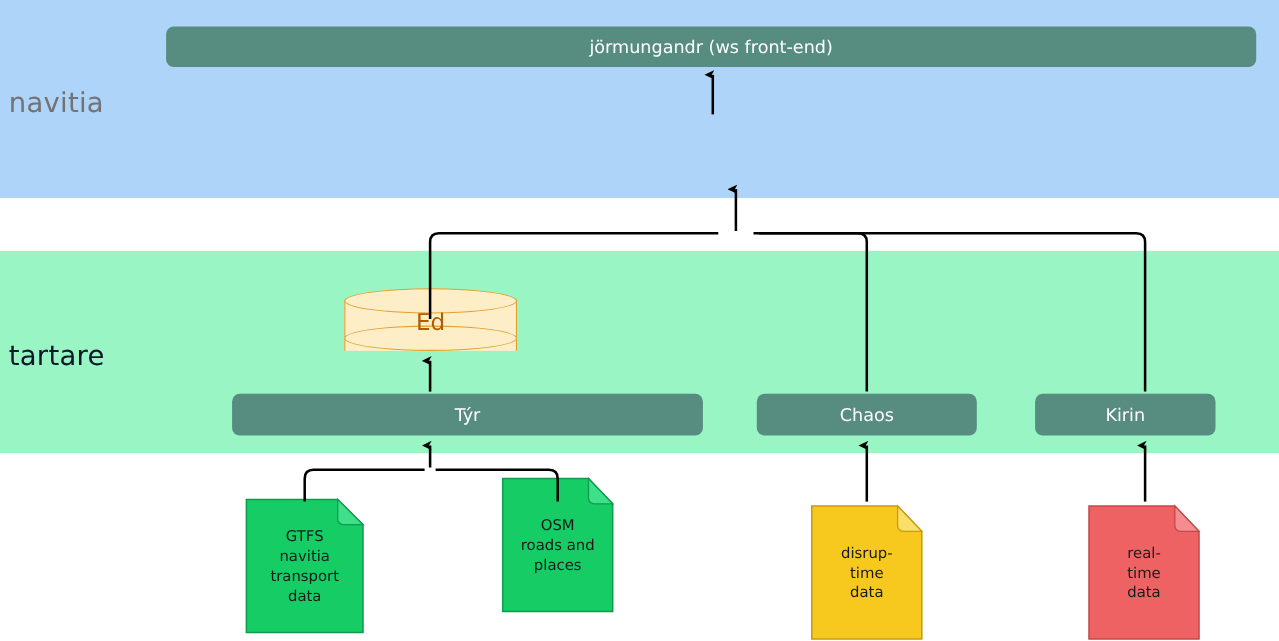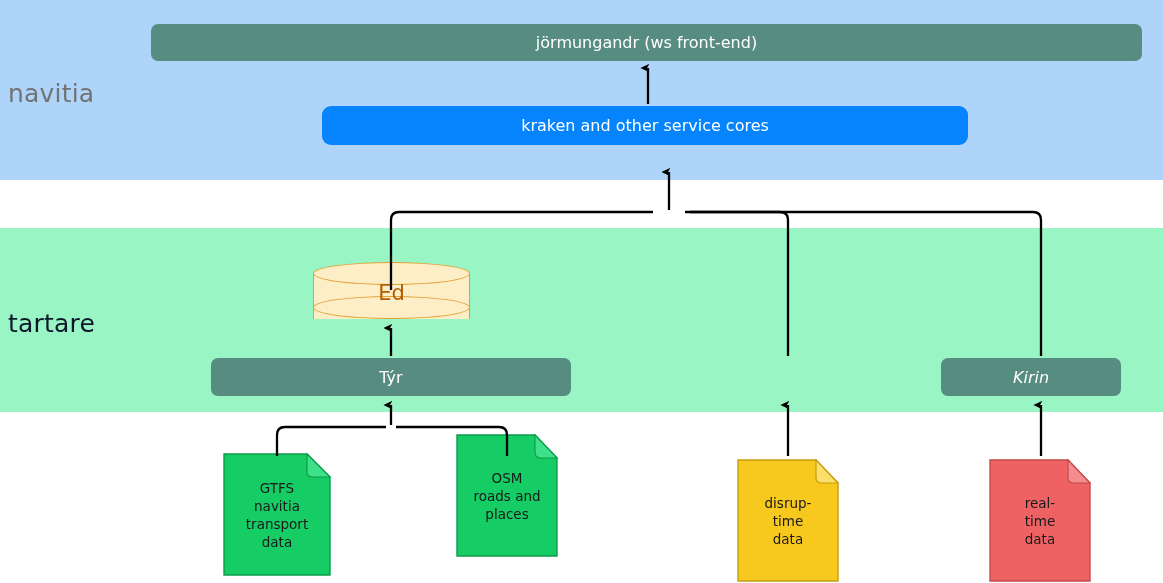--- a/index.html
+++ b/index.html
@@ -27,23 +27,23 @@
   .shadow3{background:#7fb9fc;border-radius:9px;}
 
   #jormungandr{left:151px;top:24px;width:991px;height:37px;}
   #jormungandr .ital{}
   #jormungandr .nm{font-style:normal;}
 
   #kraken-shadow-3{left:344px;top:125px;width:647px;height:37px;}
   #kraken-shadow-2{left:333px;top:118px;width:647px;height:37px;}
   #kraken{left:322px;top:106px;width:646px;height:39px;z-index:3;}
 
-  #tyr{left:211px;top:358px;width:360px;height:38px;}
+  #tyr{left:211px;top:358px;width:428px;height:38px;}
   #chaos{left:688px;top:358px;width:200px;height:38px;}
-  #kirin{left:941px;top:358px;width:180px;height:38px;font-style:italic;}
+  #kirin{left:941px;top:358px;width:164px;height:38px;}
 
   
   #ed{position:absolute;left:313px;top:262px;width:157px;height:57px;}
   #ed .cyl-body{position:absolute;left:0;top:11px;width:157px;height:46px;
       background:#fdeec8;border-left:1.4px solid #e0a132;border-right:1.4px solid #e0a132;
       box-sizing:border-box;}
   #ed .cyl-bottom{position:absolute;left:0;top:34px;width:157px;height:23px;
       background:#fdeec8;border:1.4px solid #e0a132;border-radius:50%;box-sizing:border-box;}
   #ed .cyl-top{position:absolute;left:0;top:0;width:157px;height:23px;
       background:#fdeec8;border:1.4px solid #e0a132;border-radius:50%;box-sizing:border-box;}
@@ -104,33 +104,33 @@
       <path d="M1041 456 L1041 405" marker-end="url(#arrow)"></path>
     </g>
   </svg>
 
   <div class="box box-teal" id="jormungandr">
     <span class="nm">jörmungandr</span>&nbsp;<span class="ital">(ws front-end)</span>
   </div>
 
   <div class="shadow3" id="kraken-shadow-3"></div>
   <div class="shadow2" id="kraken-shadow-2"></div>
-  <div class="box box-blue" id="kraken">
-    <span>kraken and other service cores</span>
-  </div>
 
   <div id="ed">
     <div class="cyl-body"></div>
     <div class="cyl-bottom"></div>
     <div class="cyl-top"></div>
     <div class="cyl-text">Ed</div>
   </div>
 
   <div class="box box-teal" id="tyr">
     <span>Týr</span>
+  </div>
+  <div class="box box-teal" id="chaos">
+    <span>Chaos</span>
   </div>
   <div class="box box-teal" id="kirin">
     <span>Kirin</span>
   </div>
 
   <div class="doc" id="doc-gtfs">
     <svg width="110" height="125" viewBox="0 0 110 125" xmlns="http://www.w3.org/2000/svg">
       <path d="M2 2 H85 L108 25 V123 H2 Z" fill="#15cc65" stroke="#0e9c4c" stroke-width="1.4"></path>
       <path d="M85 2 L108 25 H90 A5 5 0 0 1 85 20 Z" fill="#3fe08a" stroke="#0e9c4c" stroke-width="1.2"></path>
     </svg>

